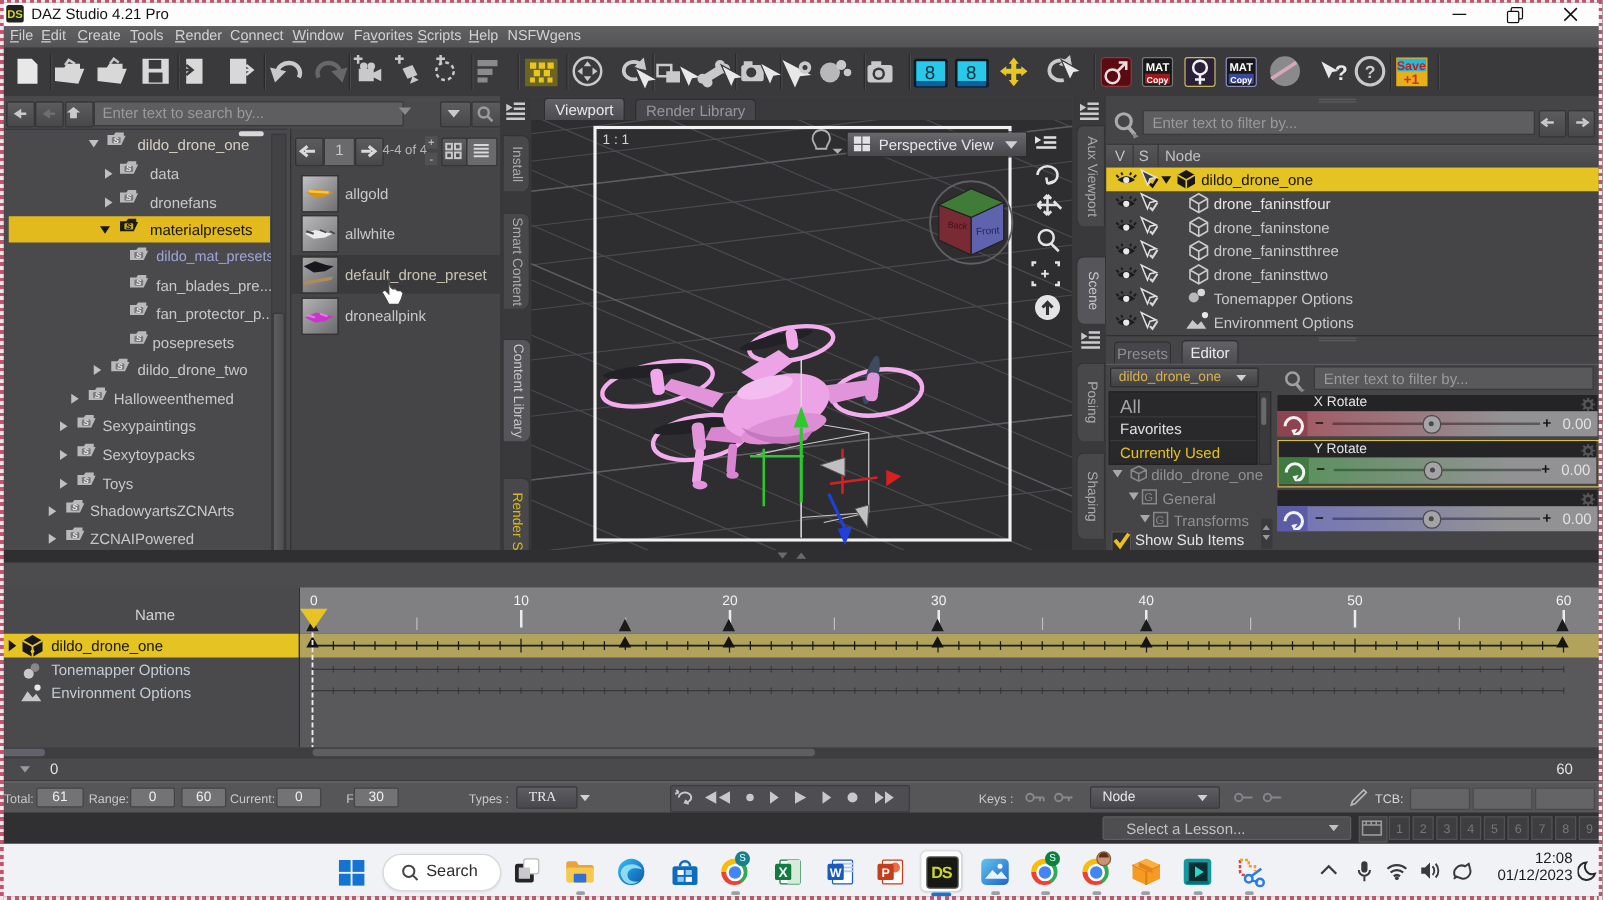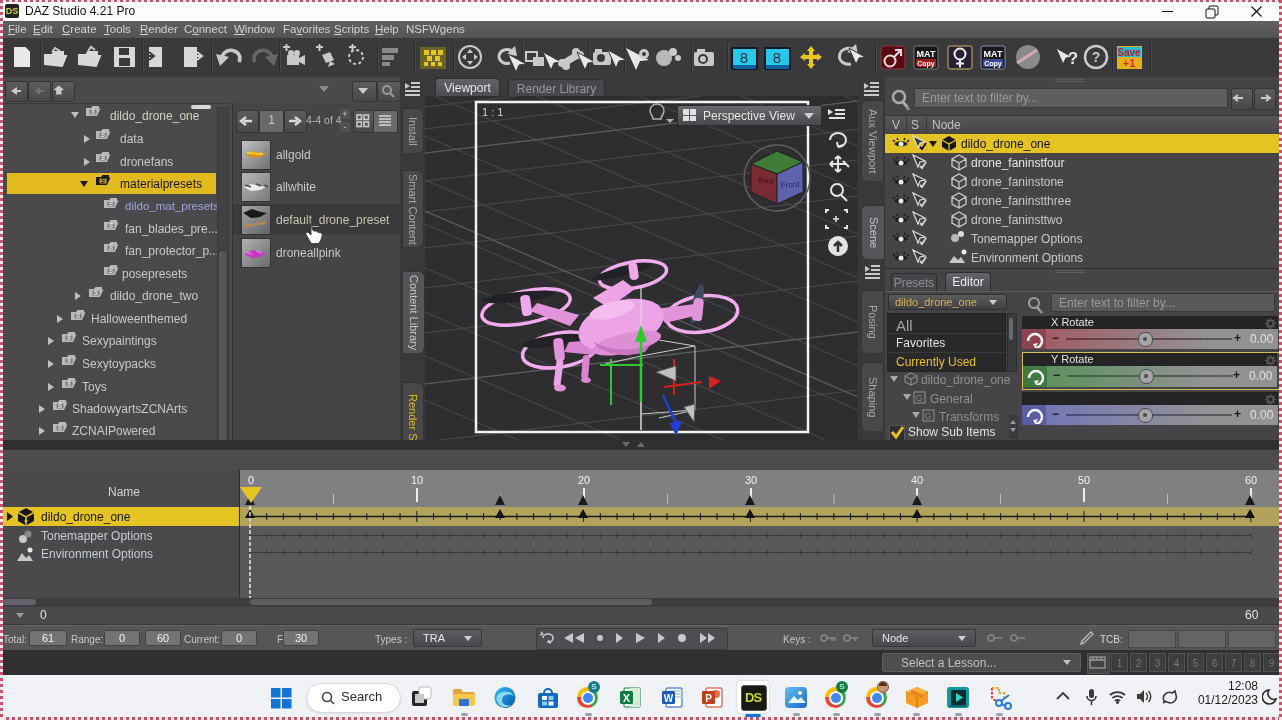--- a/index.html
+++ b/index.html
@@ -222,20 +222,21 @@
   <div id="lpanel">
 
     <div class="btn" style="left:2px;top:4px;width:21px;height:19px;"></div>
     <div class="btn" style="left:25px;top:4px;width:21px;height:19px;"></div>
     <div class="btn" style="left:49px;top:4px;width:21px;height:19px;"></div>
     <svg class="abs" style="left:0;top:4px;" width="80" height="20">
       <path d="M8 10 l6 -4 v3 h4 v2 h-4 v3 z" fill="#cacacc"></path>
       <path d="M31 10 l6 -4 v3 h4 v2 h-4 v3 z" fill="#6e6e70"></path>
       <path d="M56 14 v-5 h-3 l6 -5 6 5 h-3 v5 z" fill="#cacacc" transform="scale(0.9) translate(3,1)"></path>
     </svg>
+    <div class="field" style="left:72px;top:4px;width:240px;height:17px;font-size:12px;padding:1px 0 0 6px;">Enter text to search by...</div>
     <div class="abs" style="left:316px;top:9px;width:0;height:0;border:5px solid transparent;border-top:6px solid #8a8a8c;"></div>
     <div class="btn" style="left:349px;top:4px;width:23px;height:19px;"></div>
     <div class="abs" style="left:355px;top:11px;width:0;height:0;border:5px solid transparent;border-top:6px solid #cacacc;"></div>
     <div class="btn" style="left:374px;top:4px;width:22px;height:19px;"></div>
     <svg class="abs" style="left:377px;top:7px;" width="16" height="16">
         <circle cx="7" cy="6" r="4" fill="none" stroke="#9a9a9c" stroke-width="2"></circle>
         <path d="M10 9 l4 4" stroke="#9a9a9c" stroke-width="2"></path>
       </svg>
 
     <div class="abs" id="tree" style="left:0;top:26px;width:227px;height:347px;background:#4a4a4c;border-top:1px solid #3a3a3c;">
@@ -820,21 +821,21 @@
       <span class="abs" style="left:3px;top:8px;font-size:10px;">Total:</span>
       <div class="abs" style="left:29px;top:4px;width:38px;height:16px;background:#737376;border:1px solid #444446;border-radius:2px;color:#f0f0f2;text-align:center;padding-top:1px;box-sizing:border-box;">61</div>
       <span class="abs" style="left:71px;top:8px;font-size:10px;">Range:</span>
       <div class="abs" style="left:104px;top:4px;width:36px;height:16px;background:#737376;border:1px solid #444446;border-radius:2px;color:#f0f0f2;text-align:center;padding-top:1px;box-sizing:border-box;">0</div>
       <div class="abs" style="left:145px;top:4px;width:36px;height:16px;background:#737376;border:1px solid #444446;border-radius:2px;color:#f0f0f2;text-align:center;padding-top:1px;box-sizing:border-box;">60</div>
       <span class="abs" style="left:184px;top:8px;font-size:10px;">Current:</span>
       <div class="abs" style="left:221px;top:4px;width:36px;height:16px;background:#737376;border:1px solid #444446;border-radius:2px;color:#f0f0f2;text-align:center;padding-top:1px;box-sizing:border-box;">0</div>
       <span class="abs" style="left:261px;top:8px;font-size:10px;padding-left:16px;">FPS:</span>
       <div class="abs" style="left:283px;top:4px;width:36px;height:16px;background:#737376;border:1px solid #444446;border-radius:2px;color:#f0f0f2;text-align:center;padding-top:1px;box-sizing:border-box;">30</div>
       <span class="abs" style="left:375px;top:8px;font-size:10px;">Types :</span>
-      <div class="abs" style="left:413px;top:3px;width:69px;height:18px;background:linear-gradient(#5e5e62,#48484c);border:1px solid #38383a;border-radius:2px;color:#e8e8ea;padding:2px 0 0 9px;box-sizing:border-box;">TRA
+      <div class="abs" style="left:413px;top:3px;width:49px;height:18px;background:linear-gradient(#5e5e62,#48484c);border:1px solid #38383a;border-radius:2px;color:#e8e8ea;padding:2px 0 0 9px;box-sizing:border-box;font-family:Liberation Serif, serif;">TRA
         <div class="abs" style="left:50px;top:6px;width:0;height:0;border:4px solid transparent;border-top:5px solid #d0d0d2;"></div>
       </div>
       <div class="abs" style="left:536px;top:2px;width:190px;height:20px;background:#4e4e52;border:1px solid #3c3c3e;border-radius:2px;"></div>
       <svg class="abs" style="left:540px;top:4px;" width="182" height="16" fill="#c8c8ca" stroke="none">
         <path d="M3 8 a5 4 0 1 1 5 4 l1 -2 m-1 2 l3 1 m-8 -9 l-2 -2 m2 2 l-3 1" fill="none" stroke="#c8c8ca" stroke-width="1.6"></path>
         <path d="M22 3 v10 M33 3 l-9 5 9 5 z M44 3 l-9 5 9 5 z" transform="translate(0,0)"></path>
         <path d="M52 8 h8 M60 5 a3 3 0 1 1 0 6 a3 3 0 1 1 0 -6 M50 4 v8"></path>
         <path d="M74 3 v10 M76 3 l7 5 -7 5 z"></path>
         <path d="M96 3 l9 5 -9 5 z"></path>
         <path d="M118 3 l7 5 -7 5 z M126 3 v10"></path>

